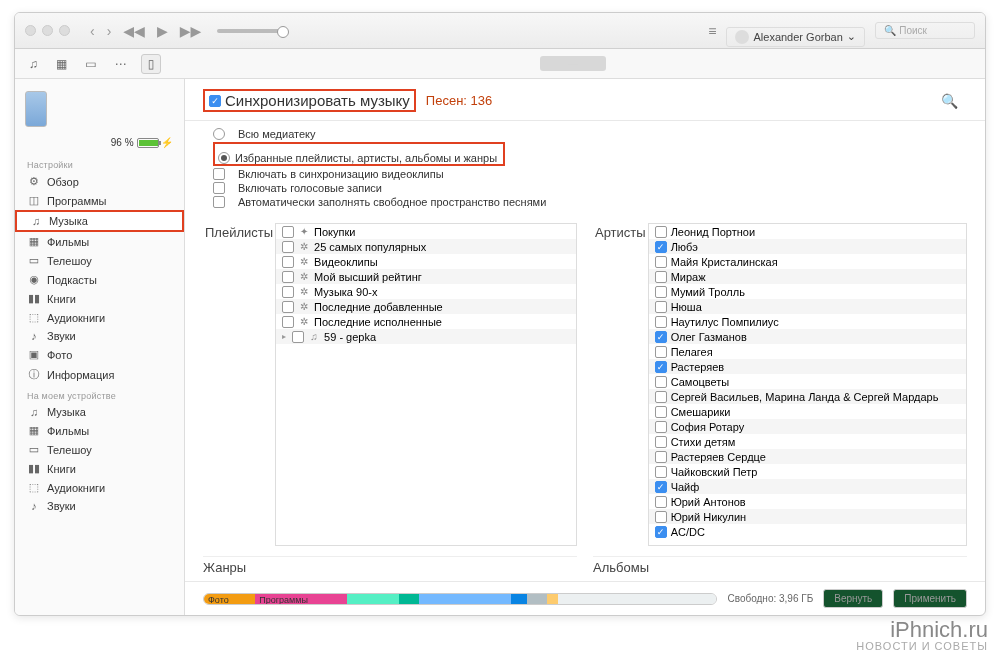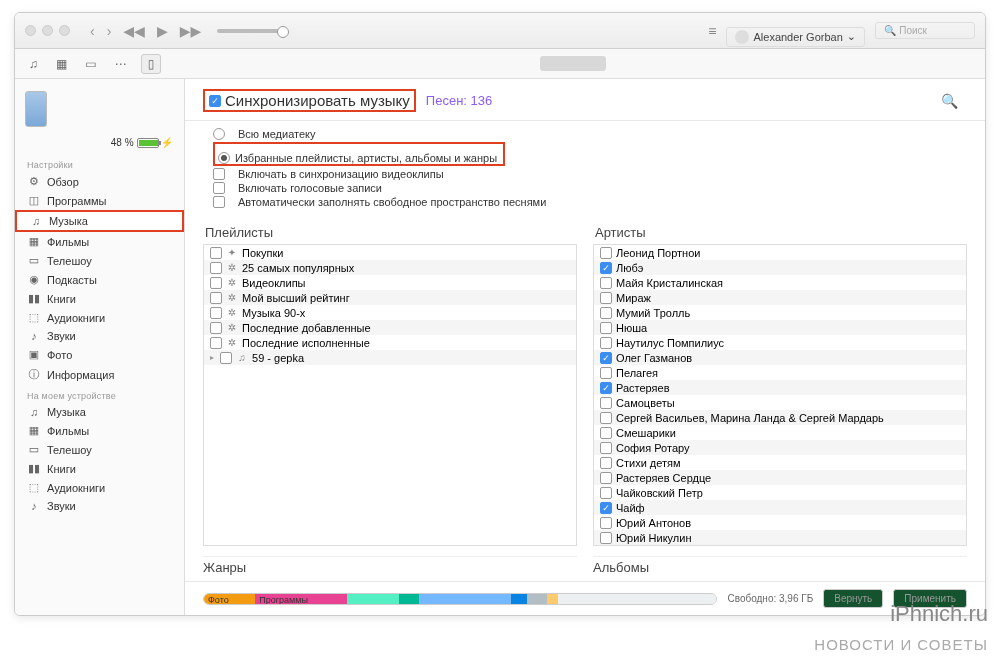--- a/index.html
+++ b/index.html
@@ -40,49 +40,49 @@
 .side-item { display: flex; align-items: center; gap: 6px; padding: 3px 12px; color: #333; cursor: pointer; }
 .side-item.selected { border: 2px solid #e04020; background: #fff; }
 .side-icon { width: 14px; text-align: center; font-size: 11px; color: #666; }
 
 .main { flex: 1; display: flex; flex-direction: column; overflow: hidden; }
 .sync-header { padding: 10px 18px 8px; border-bottom: 1px solid #e8e8e8; display: flex; align-items: center; gap: 10px; }
 .sync-check-wrap { border: 2px solid #e04020; padding: 1px 4px; display: inline-flex; align-items: center; gap: 4px; }
 .chk { width: 12px; height: 12px; border: 1px solid #999; border-radius: 2px; display: inline-flex; align-items: center; justify-content: center; font-size: 9px; background: #fff; }
 .chk.checked { background: #3b8ef0; border-color: #3b8ef0; color: #fff; }
 .sync-title { font-size: 15px; color: #333; }
-.song-count { font-size: 13px; color: #8b5cf6; }
+.song-count { font-size: 13px; color: #c2410c; }
 .search-main { margin-left: auto; color: #bbb; font-size: 14px; padding-right: 8px; }
 
 .options { padding: 6px 28px 10px; font-size: 11px; color: #333; }
 .options .row { display: flex; align-items: center; gap: 13px; padding: 1px 0; }
 .radio { width: 12px; height: 12px; border: 1px solid #999; border-radius: 50%; display: inline-flex; align-items: center; justify-content: center; }
 .radio.checked::after { content:''; width:6px; height:6px; background:#555; border-radius:50%; }
 .highlight { border: 2px solid #e04020; padding: 8px 6px 0 3px; display: inline-flex; align-items: center; gap: 5px; }
 
 .lists-area { flex: 1; display: flex; gap: 16px; padding: 4px 18px 8px; overflow: hidden; }
-.list-col { flex: 1; display: flex; flex-direction: column; overflow: hidden; }
+.list-col { flex: 1; display: flex; overflow: hidden; }
 .list-title { font-size: 13px; color: #444; padding: 2px 2px 4px; }
 .list-box { flex: 1; border: 1px solid #ddd; overflow-y: auto; font-size: 11px; background: #fff; }
 .list-row { display: flex; align-items: center; gap: 4px; padding: 1.5px 6px; }
 .list-row:nth-child(even) { background: #f5f5f5; }
 .list-row .pl-icon { font-size: 10px; color: #888; width: 12px; text-align: center; }
 .list-row .tri { color: #999; font-size: 8px; margin-right: 2px; }
 
 .bottom-sections { display: flex; gap: 16px; padding: 2px 18px 6px; }
 .bottom-sections .sec { flex: 1; font-size: 13px; color: #444; border-top: 1px solid #eee; padding-top: 3px; }
 
 .storage-bar { height: 34px; padding: 4px 18px; display: flex; align-items: center; gap: 10px; font-size: 10px; border-top: 1px solid #e8e8e8; }
 .bar { flex: 1; height: 12px; border: 1px solid #ccc; border-radius: 6px; overflow: hidden; display: flex; }
 .seg { height: 100%; }
 .free-label { color: #666; }
 .bot-btn { border: 1px solid #ccc; border-radius: 3px; padding: 3px 10px; background: #14532d; color: #999; font-size: 10px; }
 
 .watermark { position: absolute; bottom: 4px; right: 12px; font-size: 22px; color: #888; font-family: Georgia, serif; text-align: right; line-height: 1; }
-.watermark .sub { font-size: 15px; letter-spacing: 1px; color: #aaa; margin-top: 12px; }
+.watermark .sub { font-size: 11px; letter-spacing: 1px; color: #aaa; }
 .wm-apple { color: #d04040; font-size: 20px; }
 </style>
 </head>
 <body>
 
 <div class="window">
   <div class="titlebar">
     <div class="traffic">
         <span></span>
         <span></span>
@@ -115,21 +115,21 @@
     <span class="pill">—</span>
   </div>
 
   <div class="body">
     <div class="sidebar">
       <div class="device-info">
         <div class="device-thumb"></div>
         <div class="device-meta">&nbsp;</div>
       </div>
       <div class="battery">
-        <span>48 %</span>
+        <span>96 %</span>
         <span class="battery-icon"></span>
         <span style="color:#5bc236">⚡</span>
       </div>
       <div id="sidebar-sections">
           <div class="side-section-title">Настройки</div>
           <div class="side-item">
             <span class="side-icon">⚙</span>
             <span>Обзор</span>
           </div>
           <div class="side-item">

